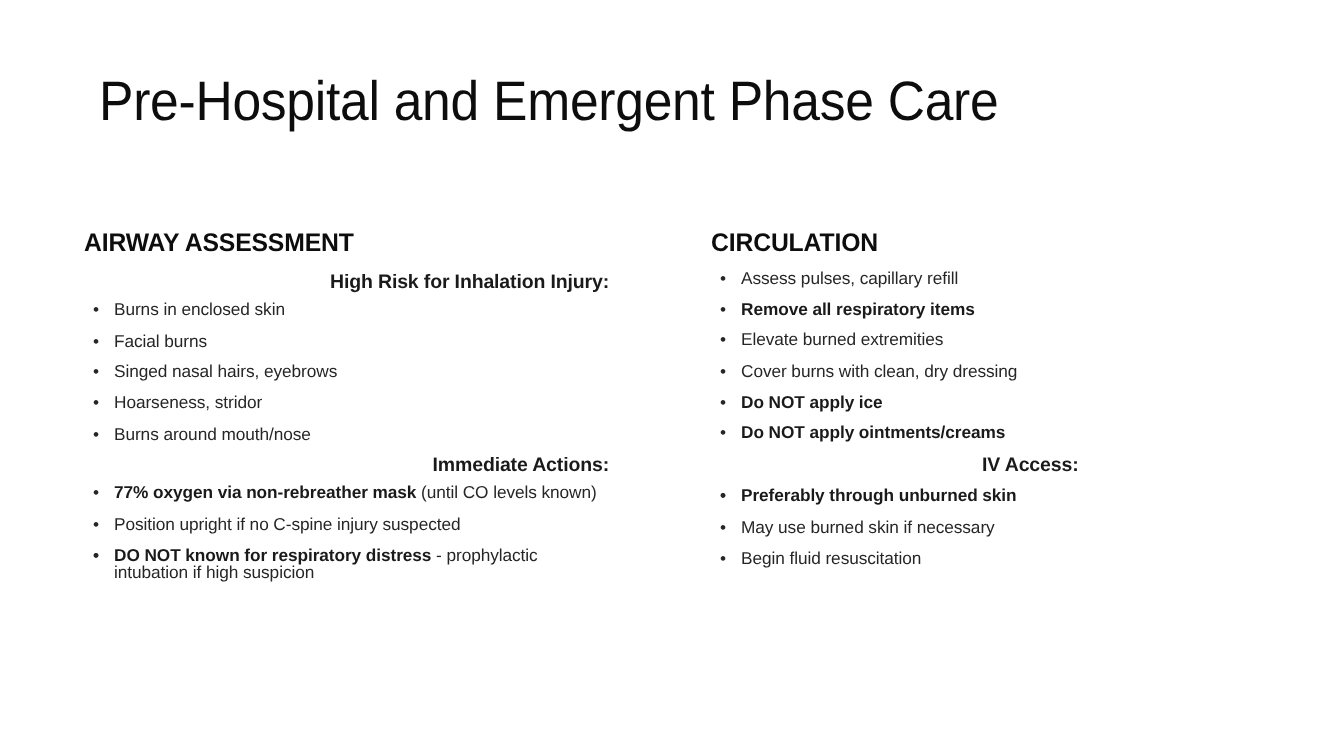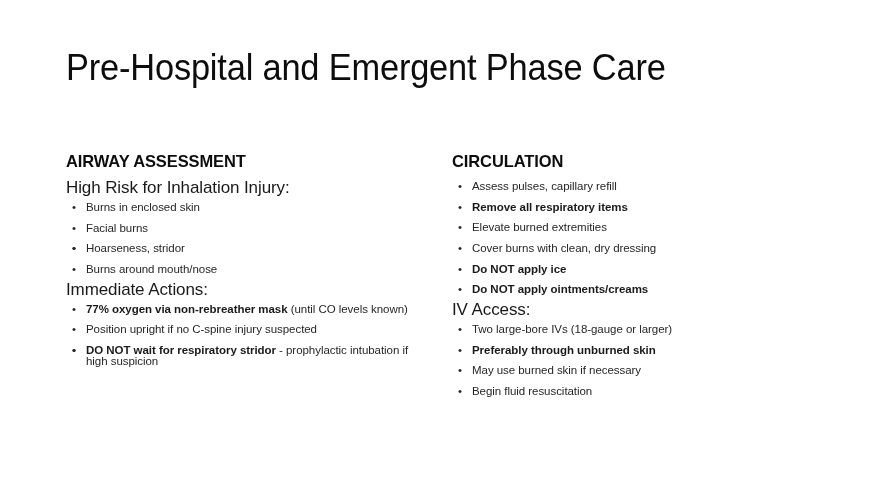--- a/index.html
+++ b/index.html
@@ -40,41 +40,42 @@
     position: absolute;
     left: 0;
     top: 152px;
     width: 880px;
   }
 
   .column {
     position: absolute;
     top: 0;
   }
-  .column-left  { left: 66px;  width: 350px; }
-  .column-right { left: 452px; width: 245px; }
+  .column-left  { left: 56px;  width: 350px; }
+  .column-right { left: 474px; width: 245px; }
 
   .section-heading {
     font-size: 17px;
     line-height: 20px;
     font-weight: bold;
     color: #0d0d0d;
     letter-spacing: -0.1px;
     margin: 0 0 9px 0;
     transform: scaleX(0.97);
     transform-origin: left top;
   }
 
   .sub-heading {
-    font-size: 17px;
+    font-size: 13px;
     line-height: 14px;
-    font-weight: normal;
+    font-weight: bold;
     color: #1a1a1a;
     letter-spacing: -0.1px;
     margin: 0 0 7px 0;
+    text-align: right;
   }
   .sub-heading.spaced { margin-top: 7px; }
 
   ul.bullets {
     list-style: none;
     margin: 0;
     padding: 0;
   }
 
   ul.bullets li {
@@ -109,48 +110,48 @@
 
   <div class="columns">
 
     <div class="column column-left">
       <div class="section-heading">AIRWAY ASSESSMENT</div>
       <div>
           <div class="sub-heading">High Risk for Inhalation Injury:</div>
           <ul class="bullets">
             <li><span class="dot">•</span><span class="r">Burns in enclosed skin</span></li>
             <li><span class="dot">•</span><span class="r">Facial burns</span></li>
-            <li><span class="dot">•</span></li>
+            <li><span class="dot">•</span><span class="r">Singed nasal hairs, eyebrows</span></li>
             <li><span class="dot">•</span><span class="r">Hoarseness, stridor</span></li>
             <li><span class="dot">•</span><span class="r">Burns around mouth/nose</span></li>
           </ul>
           <div class="sub-heading spaced">Immediate Actions:</div>
           <ul class="bullets">
             <li><span class="dot">•</span><span class="b">77% oxygen via non-rebreather mask</span><span class="r"> (until CO levels known)</span></li>
             <li><span class="dot">•</span><span class="r">Position upright if no C-spine injury suspected</span></li>
             <li><span class="dot">•</span></li>
-            <li><span class="dot">•</span><span class="b">DO NOT wait for respiratory stridor</span><span class="r"> - prophylactic intubation if high suspicion</span></li>
+            <li><span class="dot">•</span><span class="b">DO NOT known for respiratory distress</span><span class="r"> - prophylactic intubation if high suspicion</span></li>
           </ul>
         </div>
     </div>
 
     <div class="column column-right">
       <div class="section-heading">CIRCULATION</div>
       <div>
           <ul class="bullets">
             <li><span class="dot">•</span><span class="r">Assess pulses, capillary refill</span></li>
             <li><span class="dot">•</span><span class="b">Remove all respiratory items</span></li>
             <li><span class="dot">•</span><span class="r">Elevate burned extremities</span></li>
             <li><span class="dot">•</span><span class="r">Cover burns with clean, dry dressing</span></li>
             <li><span class="dot">•</span><span class="b">Do NOT apply ice</span></li>
             <li><span class="dot">•</span><span class="b">Do NOT apply ointments/creams</span></li>
           </ul>
           <div class="sub-heading spaced">IV Access:</div>
           <ul class="bullets">
-            <li><span class="dot">•</span><span class="r">Two large-bore IVs (18-gauge or larger)</span></li>
+            <li><span class="dot">•</span></li>
             <li><span class="dot">•</span><span class="b">Preferably through unburned skin</span></li>
             <li><span class="dot">•</span><span class="r">May use burned skin if necessary</span></li>
             <li><span class="dot">•</span><span class="r">Begin fluid resuscitation</span></li>
           </ul>
         </div>
     </div>
 
   </div>
 </div>
 

